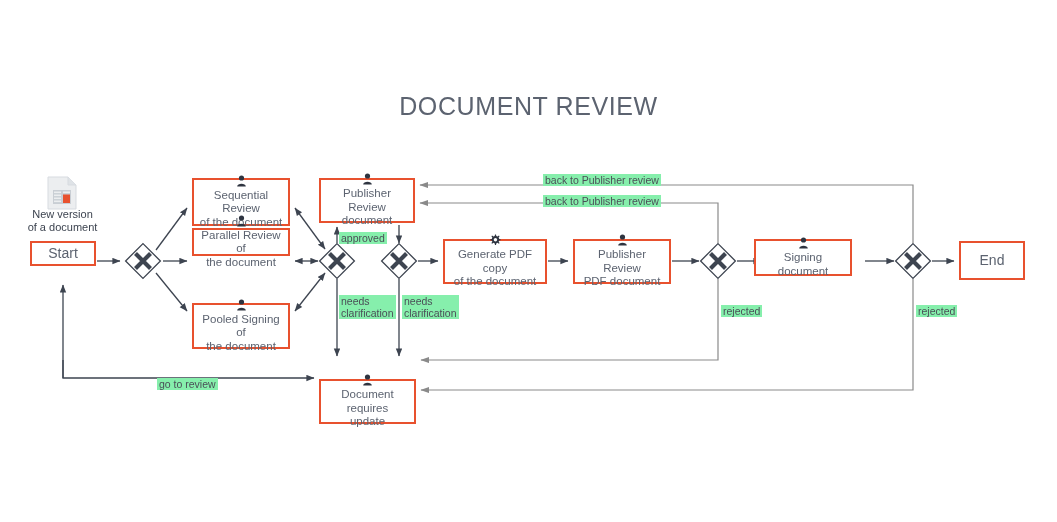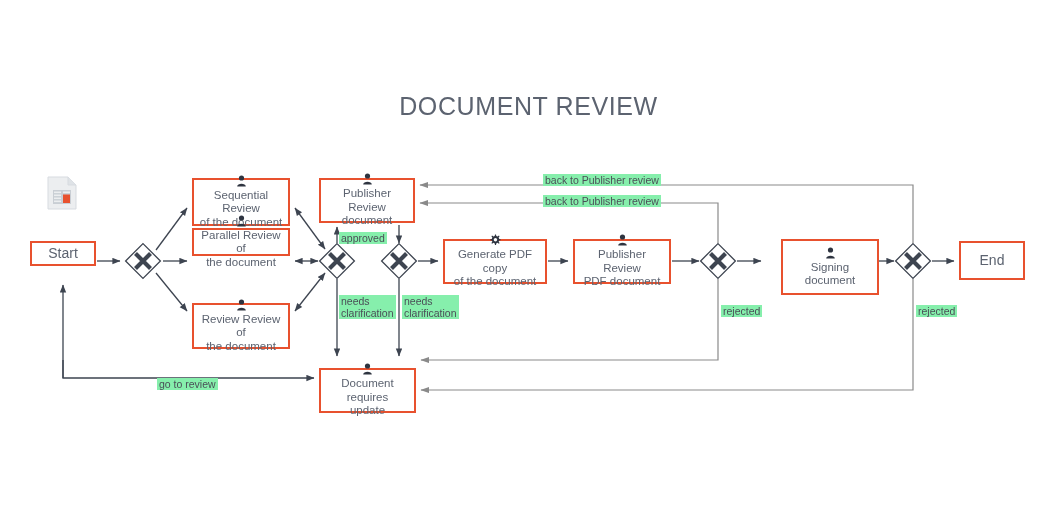--- a/index.html
+++ b/index.html
@@ -157,20 +157,22 @@
       <path d="M21,1 L21,9 L29,9" fill="#dfe3e7" stroke="#d7dbe0" stroke-width="1"></path>
       <rect x="6" y="14" width="18" height="14" fill="#c9ced4"></rect>
       <rect x="7" y="15.5" width="7" height="1.6" fill="#eceef0"></rect>
       <rect x="16" y="15.5" width="7" height="1.6" fill="#eceef0"></rect>
       <rect x="7" y="18.5" width="7" height="1.6" fill="#eceef0"></rect>
       <rect x="7" y="21.5" width="7" height="1.6" fill="#eceef0"></rect>
       <rect x="7" y="24.5" width="7" height="1.6" fill="#eceef0"></rect>
       <rect x="16" y="18.5" width="7" height="8.5" fill="#e8512e"></rect>
     </svg>
   </div>
+  <div class="doc-caption" style="left:10px; top:208px; width:105px;">New version
+of a document</div>
 
   <div class="gateway" style="left:124px; top:242px;">
     <svg width="38" height="38" viewBox="0 0 38 38">
       <path d="M19,1.6 L36.4,19 L19,36.4 L1.6,19 Z" fill="#ffffff" stroke="#3d4450" stroke-width="1.3"></path>
       <path d="M11.5,11.5 L26.5,26.5 M26.5,11.5 L11.5,26.5" stroke="#3d4450" stroke-width="4.2" stroke-linecap="butt"></path>
     </svg>
   </div>
 
   <div class="gateway" style="left:318px; top:242px;">
     <svg width="38" height="38" viewBox="0 0 38 38">
@@ -226,21 +228,21 @@
 the document</span>
   </div>
 
   <div class="node" style="left:192px; top:303px; width:98px; height:46px;">
     <span class="icon-person">
       <svg width="11" height="12" viewBox="0 0 11 12">
           <circle cx="5.5" cy="3" r="2.6" fill="#2e3440"></circle>
           <path d="M1.2,11.6 C1.2,7.8 9.8,7.8 9.8,11.6 Z" fill="#2e3440"></path>
         </svg>
     </span>
-    <span class="label">Review Review of
+    <span class="label">Pooled Signing of
 the document</span>
   </div>
 
   <div class="node" style="left:319px; top:178px; width:96px; height:45px;">
     <span class="icon-person">
       <svg width="11" height="12" viewBox="0 0 11 12">
           <circle cx="5.5" cy="3" r="2.6" fill="#2e3440"></circle>
           <path d="M1.2,11.6 C1.2,7.8 9.8,7.8 9.8,11.6 Z" fill="#2e3440"></path>
         </svg>
     </span>
@@ -263,36 +265,36 @@
     <span class="icon-person">
       <svg width="11" height="12" viewBox="0 0 11 12">
           <circle cx="5.5" cy="3" r="2.6" fill="#2e3440"></circle>
           <path d="M1.2,11.6 C1.2,7.8 9.8,7.8 9.8,11.6 Z" fill="#2e3440"></path>
         </svg>
     </span>
     <span class="label">Publisher Review
 PDF document</span>
   </div>
 
-  <div class="node" style="left:781px; top:239px; width:98px; height:56px;">
+  <div class="node" style="left:754px; top:239px; width:98px; height:37px;">
     <span class="icon-person">
       <svg width="11" height="12" viewBox="0 0 11 12">
           <circle cx="5.5" cy="3" r="2.6" fill="#2e3440"></circle>
           <path d="M1.2,11.6 C1.2,7.8 9.8,7.8 9.8,11.6 Z" fill="#2e3440"></path>
         </svg>
     </span>
     <span class="label">Signing
 document</span>
   </div>
 
   <div class="node plain" style="left:959px; top:241px; width:66px; height:39px;">
     <span class="label">End</span>
   </div>
 
-  <div class="node" style="left:319px; top:368px; width:97px; height:45px;">
+  <div class="node" style="left:319px; top:379px; width:97px; height:45px;">
     <span class="icon-person">
       <svg width="11" height="12" viewBox="0 0 11 12">
           <circle cx="5.5" cy="3" r="2.6" fill="#2e3440"></circle>
           <path d="M1.2,11.6 C1.2,7.8 9.8,7.8 9.8,11.6 Z" fill="#2e3440"></path>
         </svg>
     </span>
     <span class="label">Document requires
 update</span>
   </div>
 

